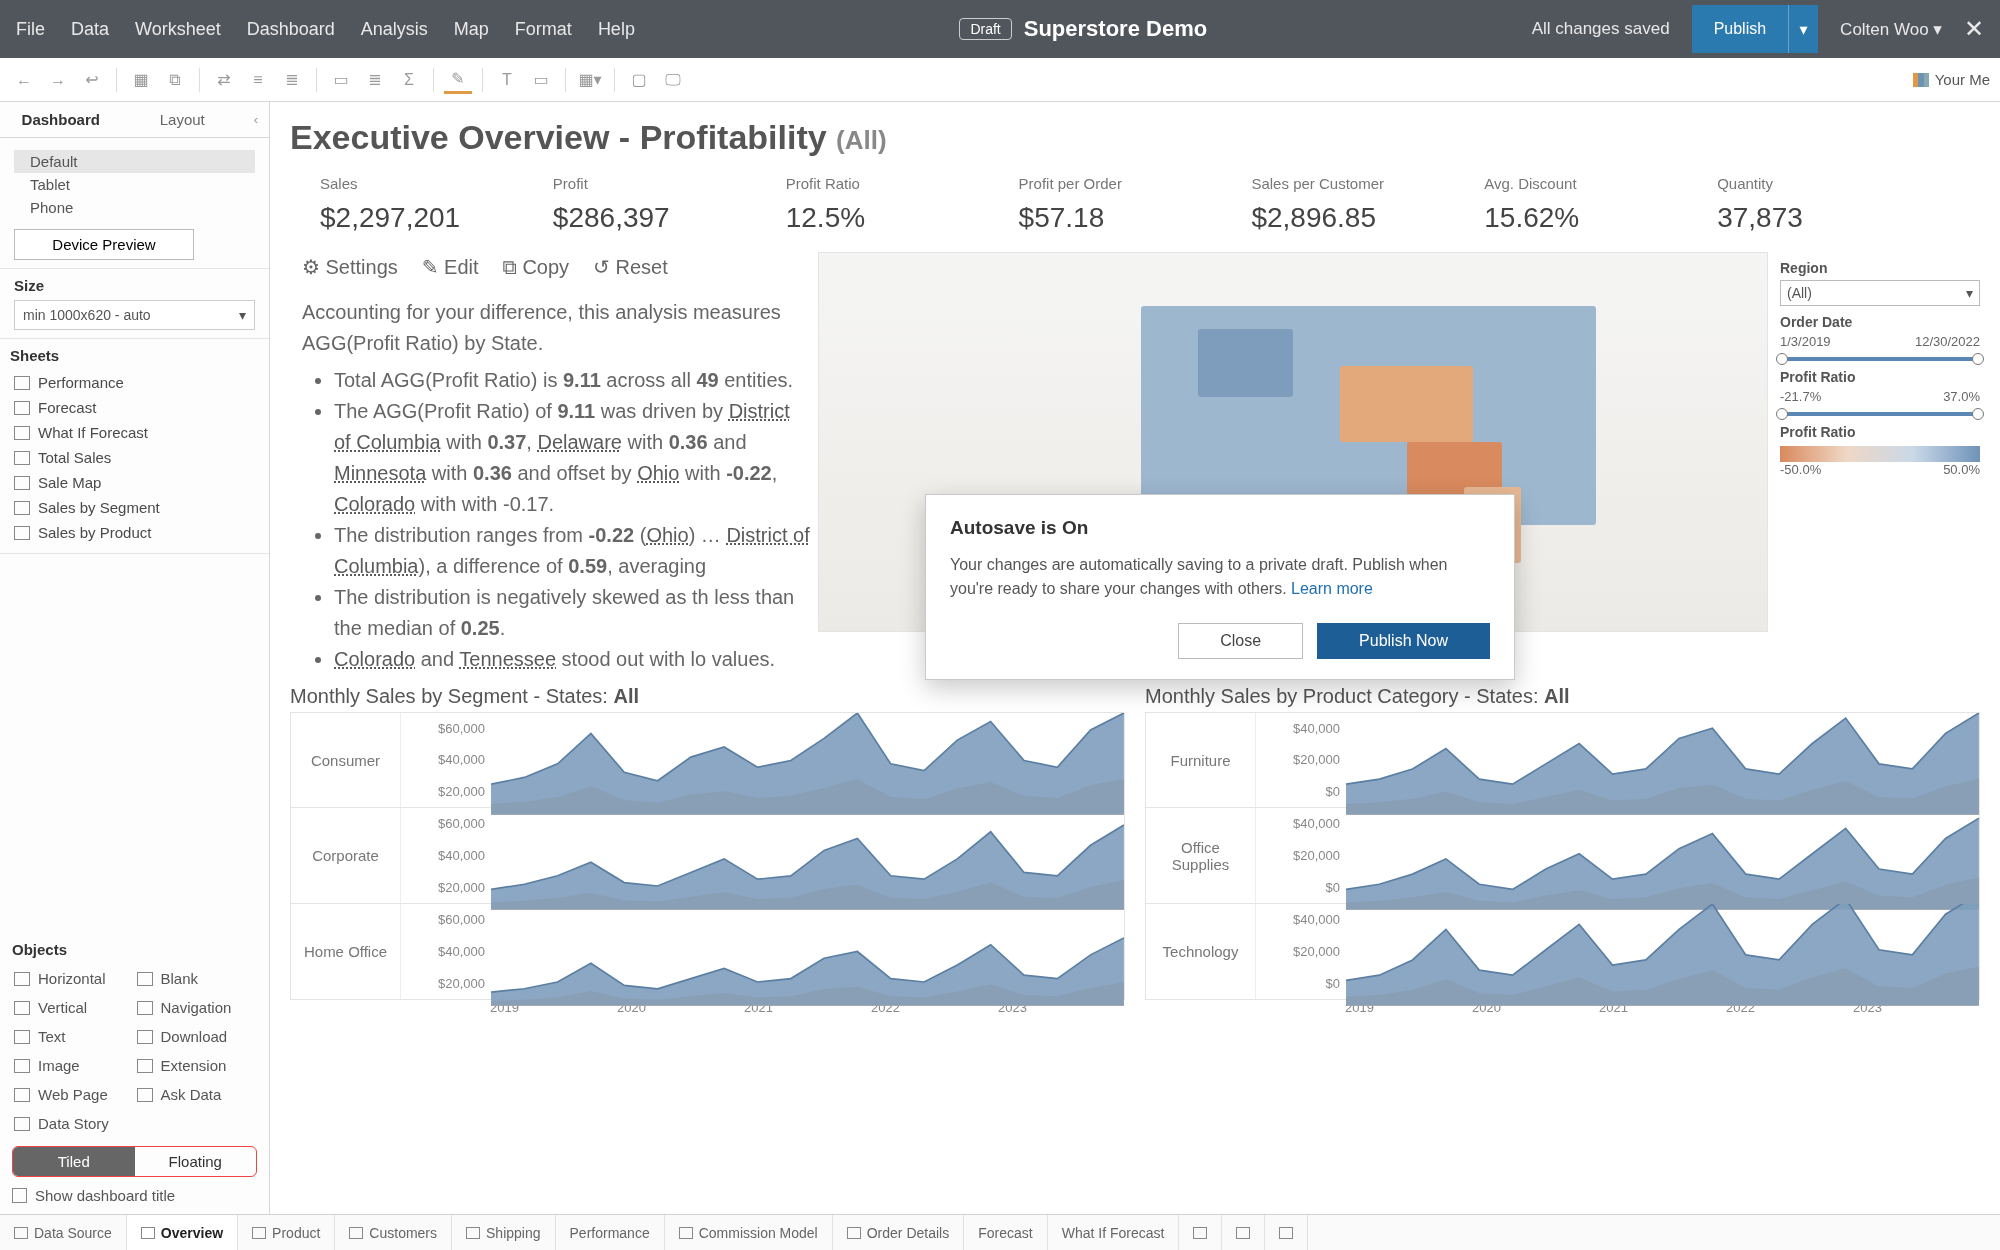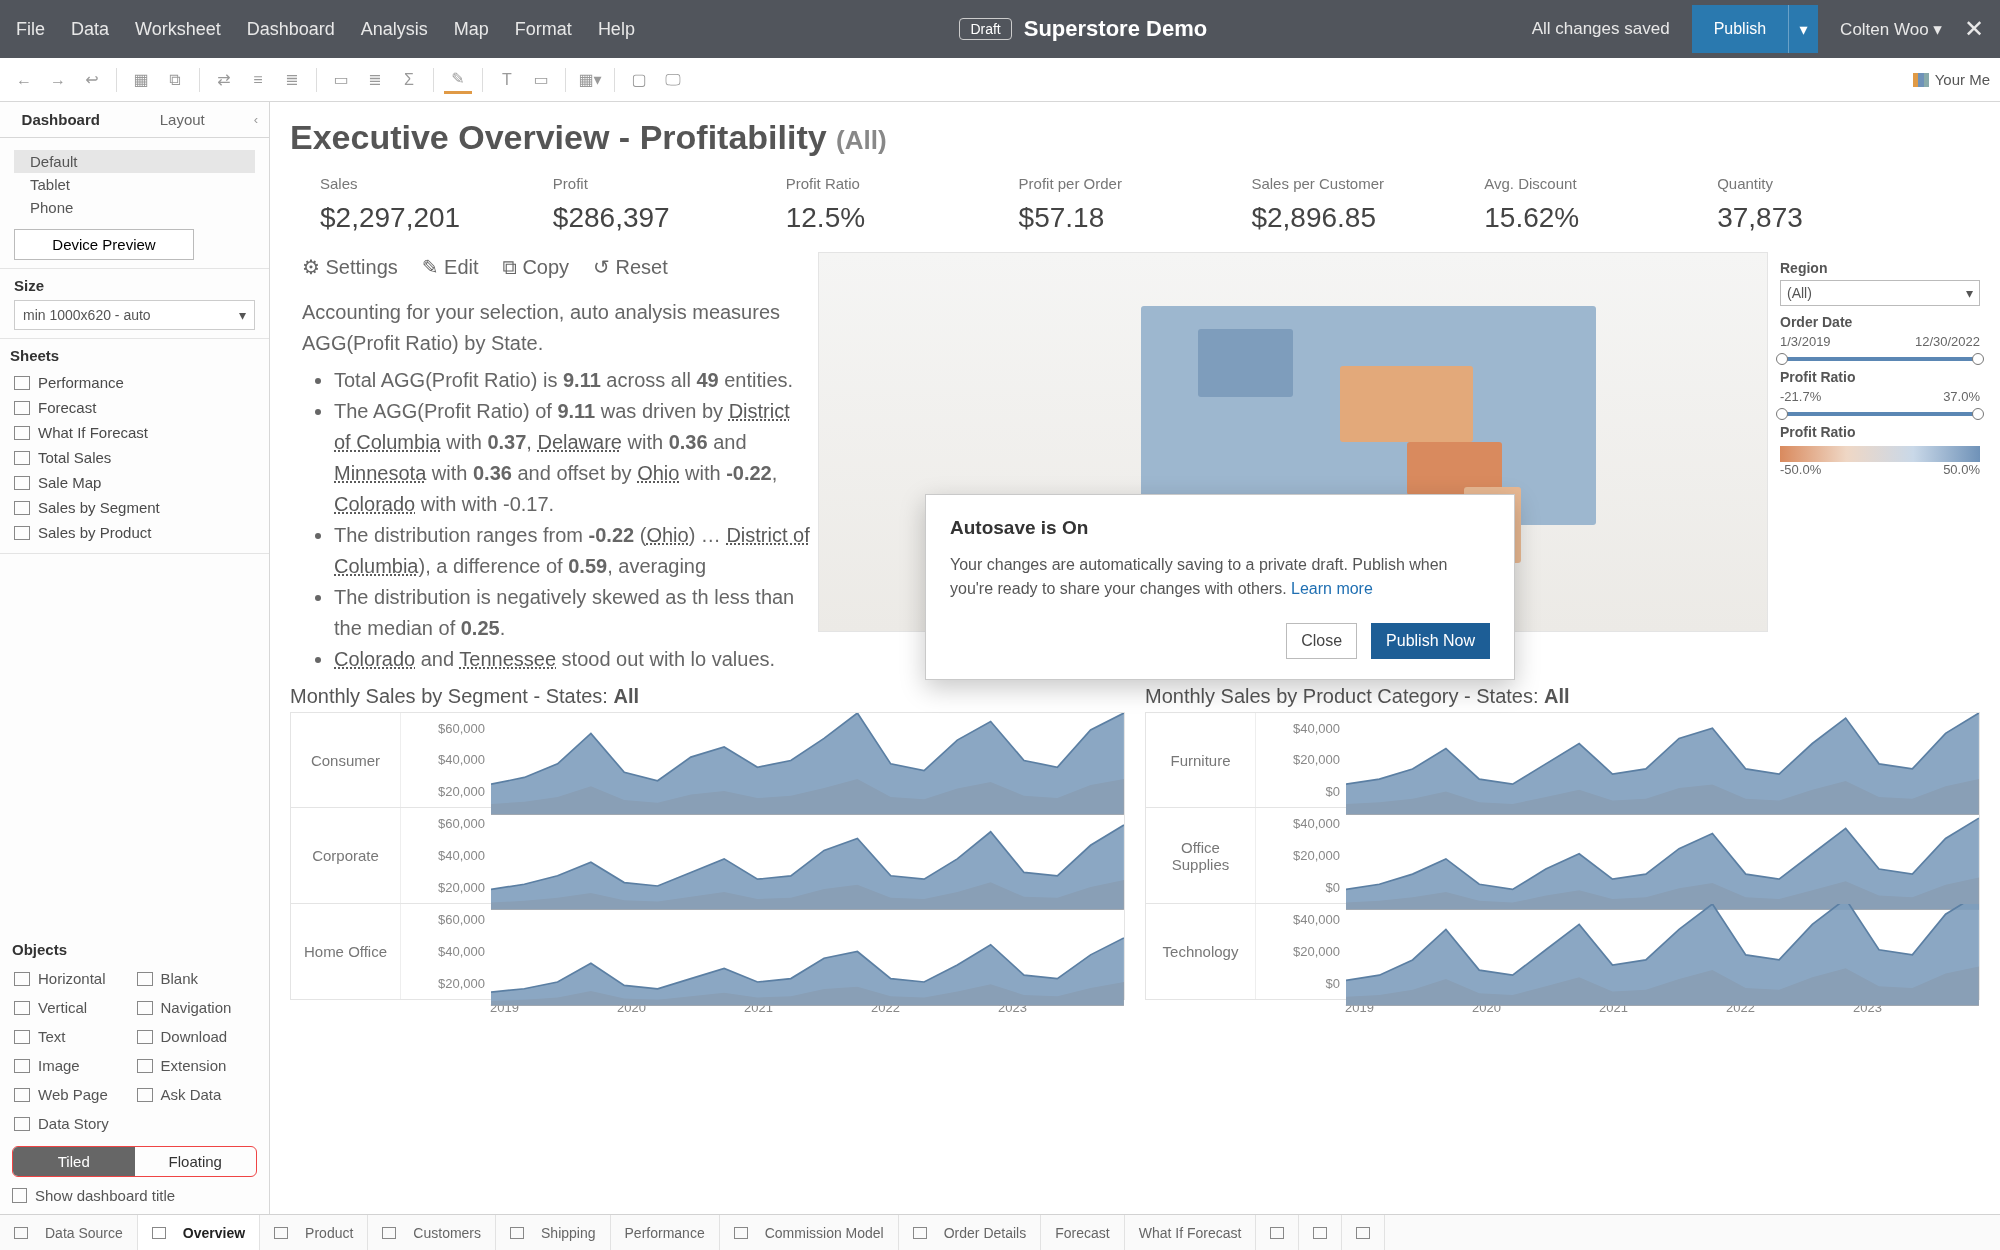--- a/index.html
+++ b/index.html
@@ -78,30 +78,30 @@
 .chartrow{display:flex;height:96px;border:1px solid #e4e4e4}
 .chartrow + .chartrow{border-top:none}
 .rowlab{width:110px;display:flex;align-items:center;justify-content:center;font-size:15px;color:#777;border-right:1px solid #eee;padding:0 6px;text-align:center}
 .ylabs{width:90px;display:flex;flex-direction:column;justify-content:space-around;align-items:flex-end;padding-right:6px;font-size:13px;color:#888}
 .spark{flex:1;position:relative}
 .spark svg{position:absolute;inset:0}
 .xaxis{display:flex;font-size:13px;color:#888;padding-left:200px}
 .xaxis span{flex:1;text-align:left}
 
 .btabs{height:36px;border-top:1px solid #d2d2d2;display:flex;align-items:stretch;background:#fafafa;font-size:14px;color:#666}
-.btab{display:flex;align-items:center;gap:17px;padding:0 14px;border-right:1px solid #e2e2e2;cursor:pointer}
+.btab{display:flex;align-items:center;gap:6px;padding:0 14px;border-right:1px solid #e2e2e2;cursor:pointer}
 .btab.active{background:#fff;color:#222;font-weight:600}
 .bico{width:14px;height:12px;border:1px solid #888;display:inline-block}
 
 .dialog{position:absolute;left:655px;top:392px;width:590px;background:#fff;border:1px solid #c9c9c9;box-shadow:0 8px 24px rgba(0,0,0,.22);padding:22px 24px 20px 24px;z-index:50}
 .dialog h3{font-size:19px;color:#333;font-weight:600;margin-bottom:14px}
 .dialog p{font-size:16px;color:#555;line-height:1.5}
 .dialog a{color:#1f6fb2;text-decoration:none}
 .dialog .btns{display:flex;justify-content:flex-end;gap:14px;margin-top:22px}
-.dialog button{height:36px;padding:0 14px;font-size:16px;cursor:pointer}
+.dialog button{height:36px;padding:0 41px;font-size:16px;cursor:pointer}
 .dialog .close{background:#fff;border:1px solid #bbb;color:#444}
 .dialog .pub{background:#1d5e96;border:1px solid #1d5e96;color:#fff}
 </style>
 </head>
 <body>
 
 <div class="topbar">
  <div class="menu">
   <span>File</span>
   <span>Data</span>
@@ -318,21 +318,21 @@
   </div>
 
   <div class="explain">
    <div class="exleft">
     <div class="acts">
      <span>⚙ <span>Settings</span></span>
      <span>✎ <span>Edit</span></span>
      <span>⧉ <span>Copy</span></span>
      <span>↺ <span>Reset</span></span>
     </div>
-    <div style="padding-left:12px">Accounting for your selection, auto analysis measures AGG(Profit Ratio) by State.</div>
+    <div style="padding-left:12px">Accounting for your difference, this analysis measures AGG(Profit Ratio) by State.</div>
     <ul>
      <li><span>Total AGG(Profit Ratio) is </span><b>9.11</b><span> across all </span><b>49</b><span> entities.</span></li>
      <li><span>The AGG(Profit Ratio) of </span><b>9.11</b><span> was driven by </span><a>District of Columbia</a><span> with </span><b>0.37</b><span>, </span><a>Delaware</a><span> with </span><b>0.36</b><span> and </span><a>Minnesota</a><span> with </span><b>0.36</b><span> and offset by </span><a>Ohio</a><span> with </span><b>-0.22</b><span>, </span><a>Colorado</a><span> with </span><span> with -0.17.</span></li>
      <li><span>The distribution ranges from </span><b>-0.22</b> (<a>Ohio</a><span>)</span> … <a>District of Columbia</a><span>), a difference of </span><b>0.59</b><span>, averaging</span></li>
      <li><span>The distribution is negatively skewed as th</span><span> less than the median of </span><b>0.25</b>.</li>
      <li><a>Colorado</a><span> and </span><a>Tennessee</a><span> stood out with lo</span><span> values.</span></li>
     </ul>
    </div>
    <div class="maparea">
 

